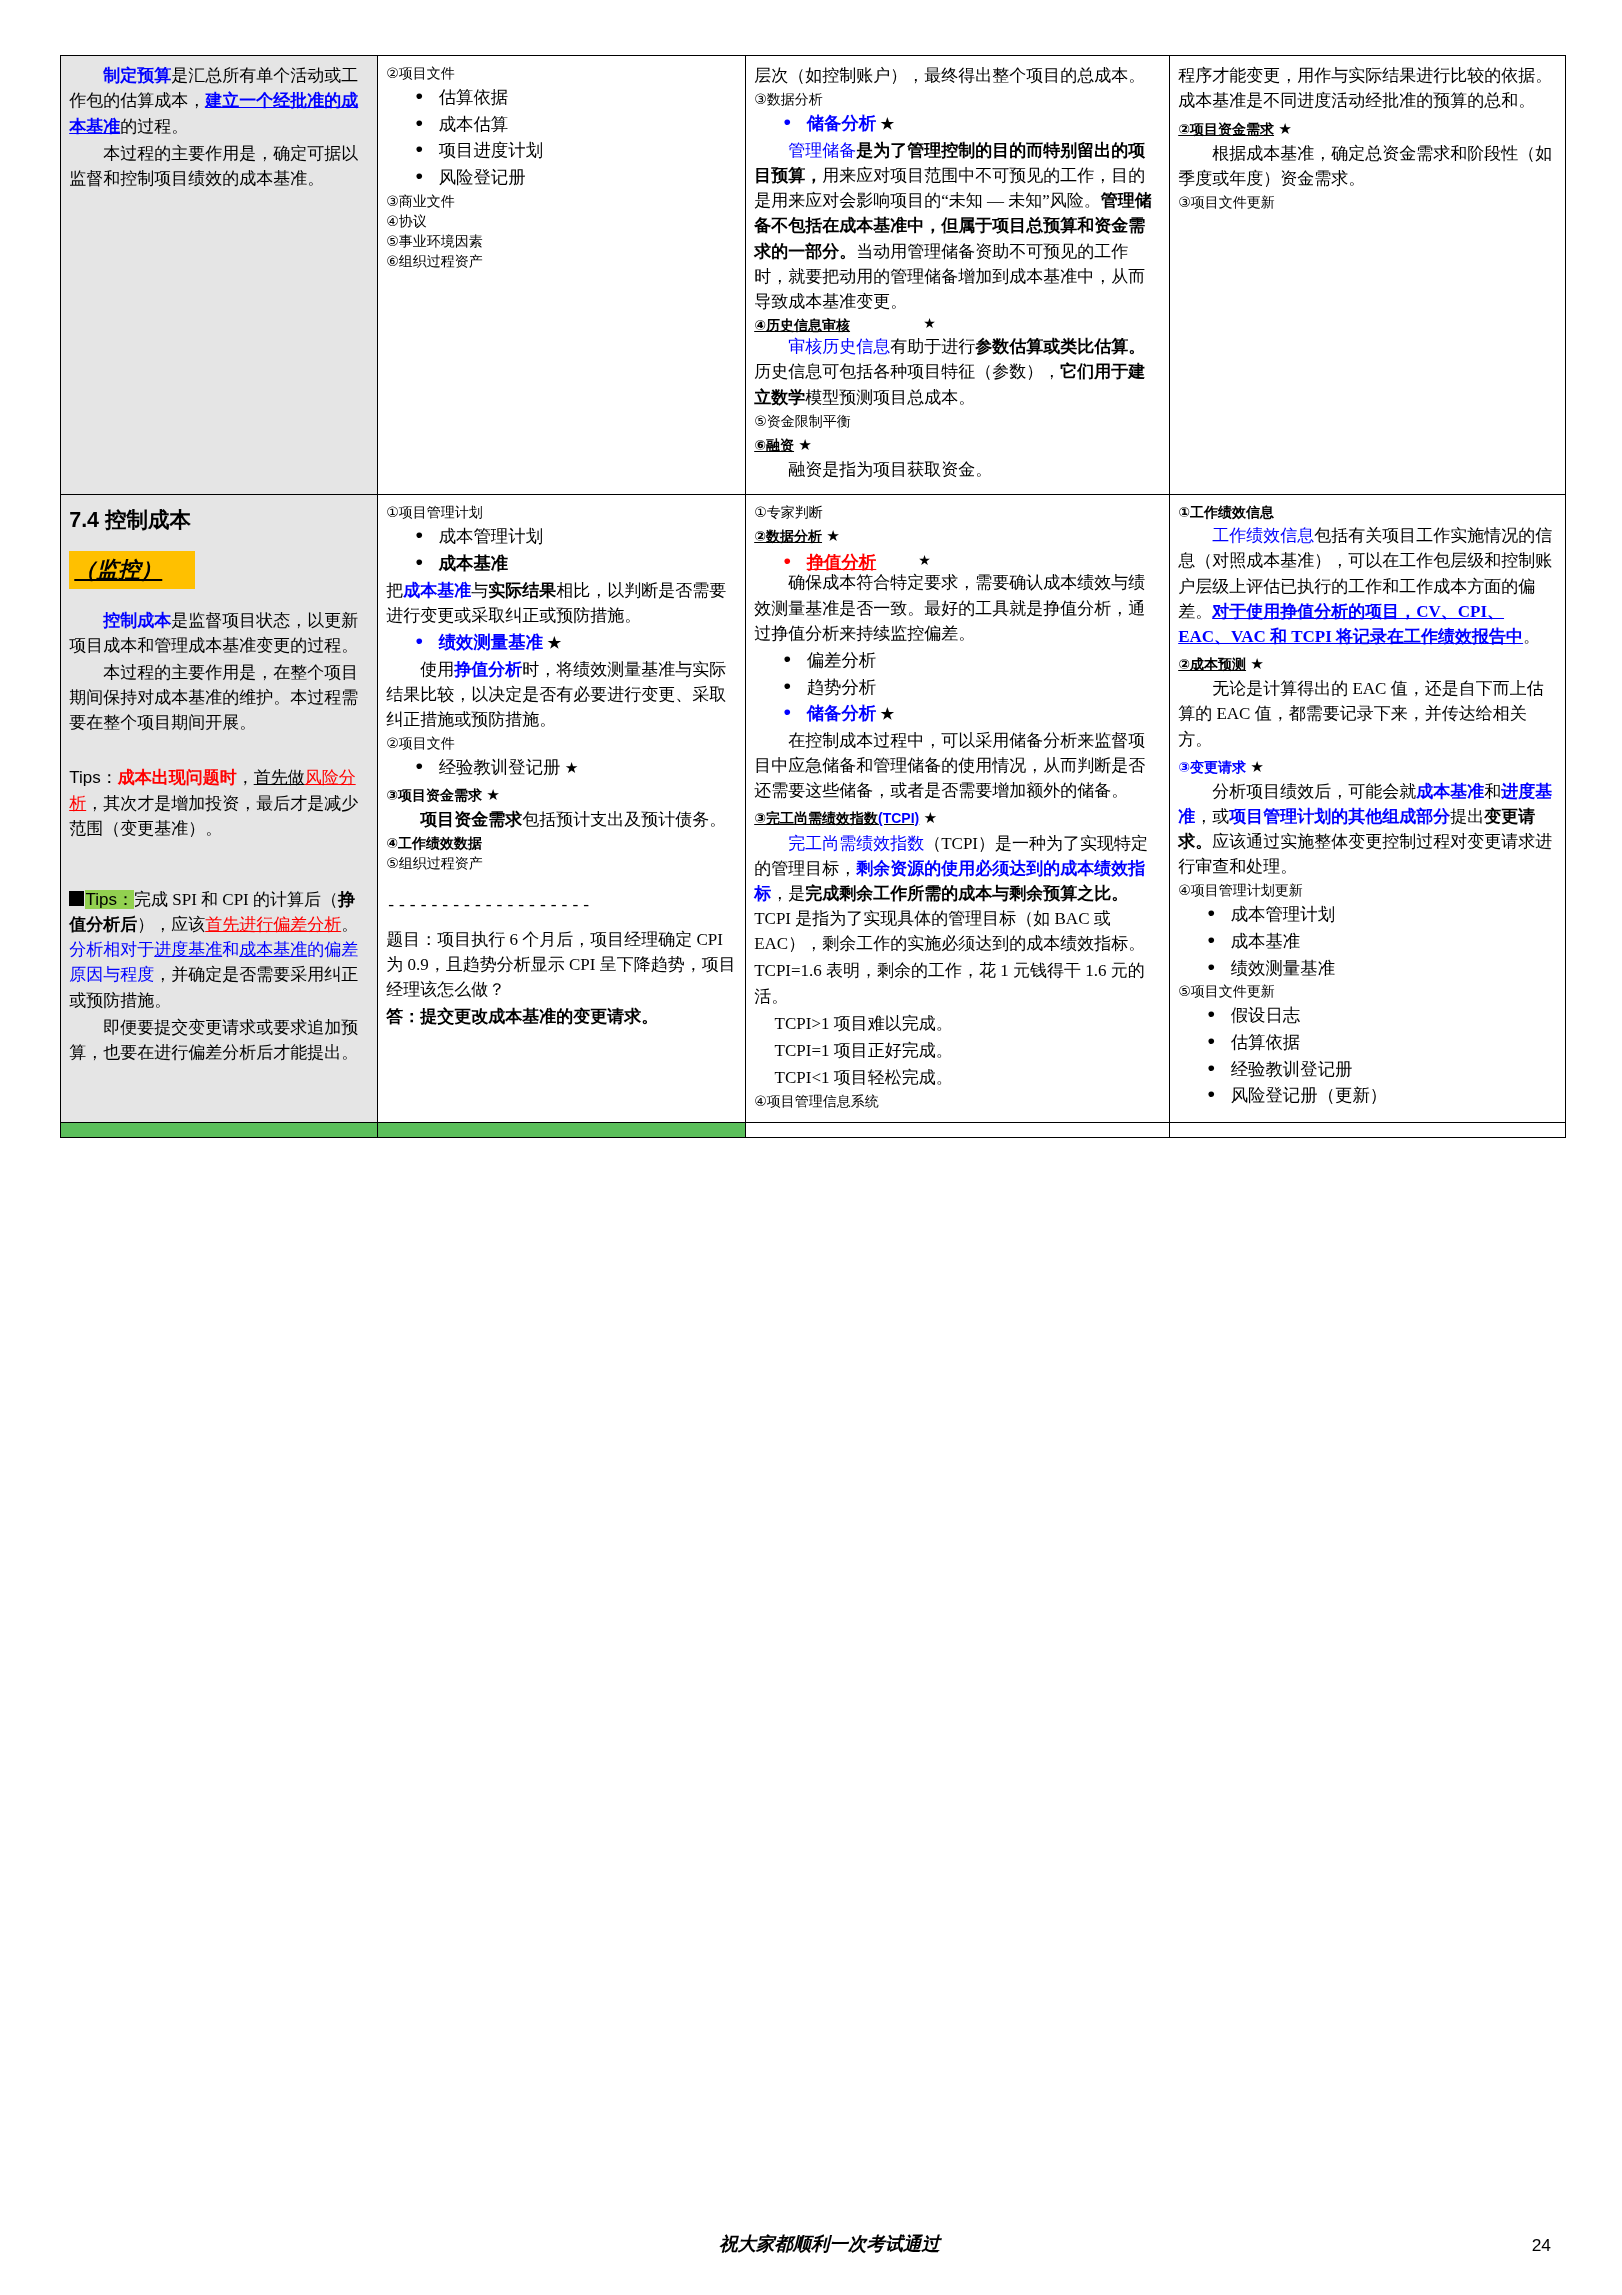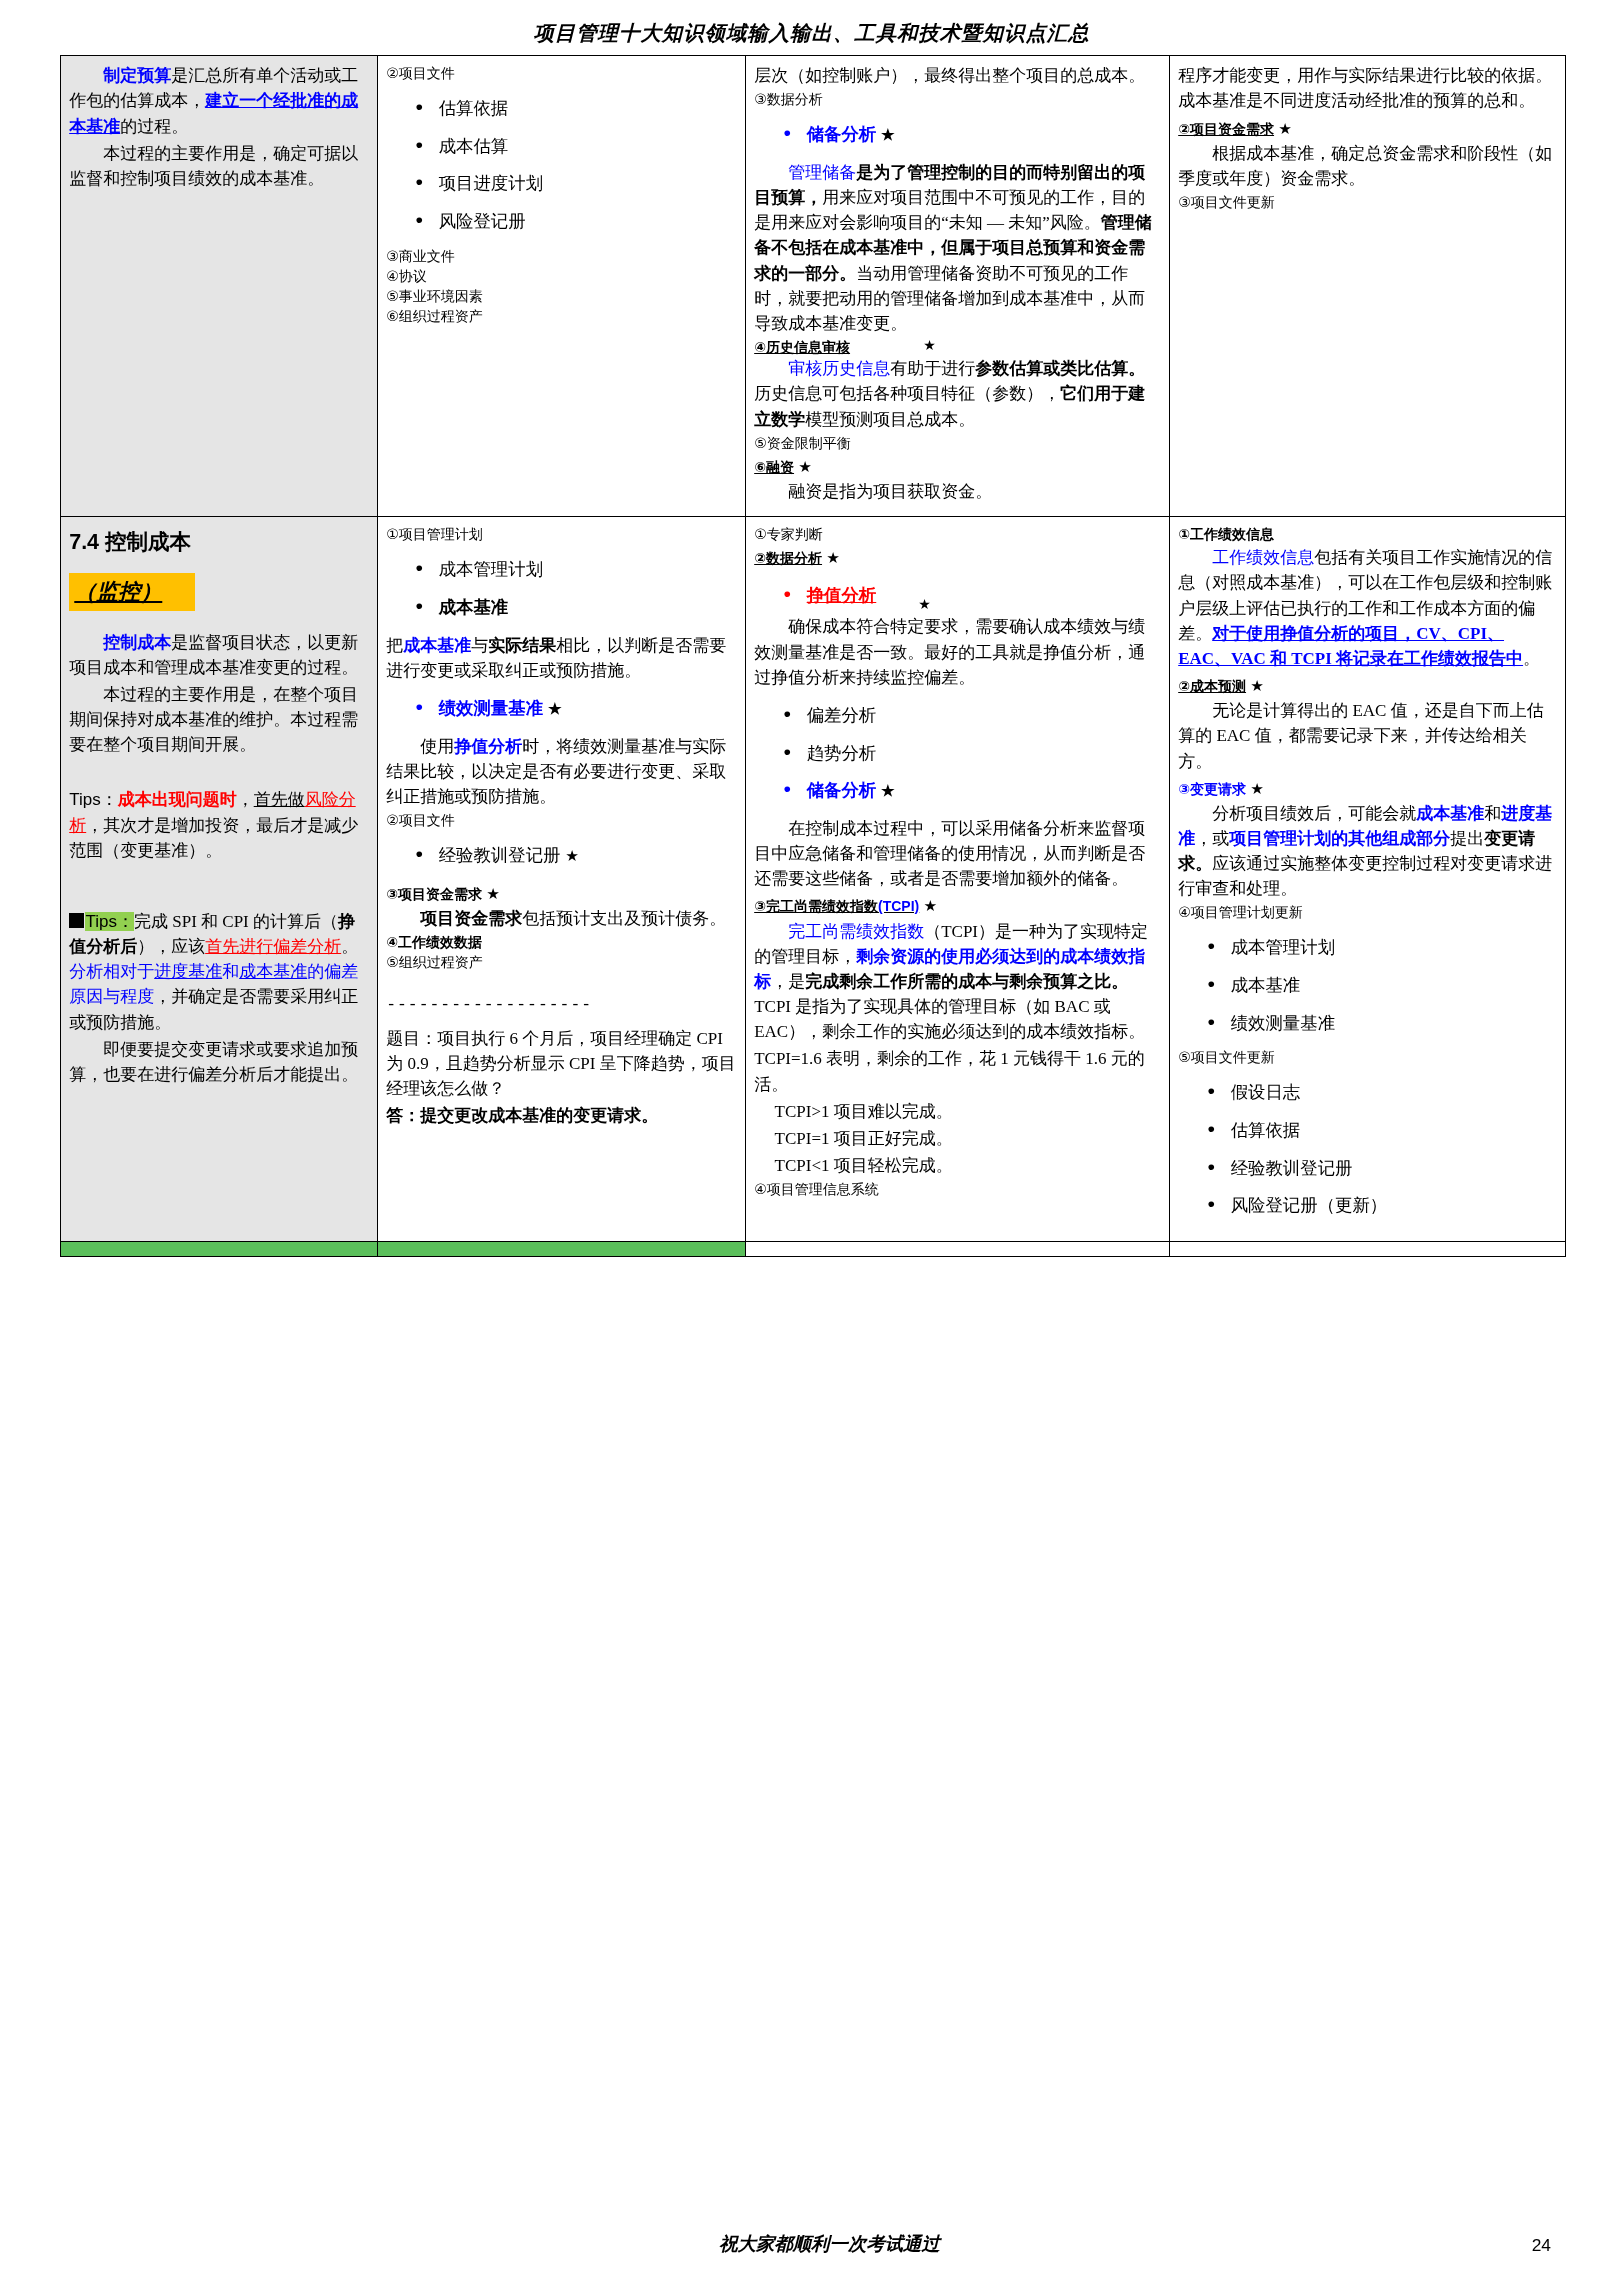--- a/index.html
+++ b/index.html
@@ -97,24 +97,24 @@
   }
   .num-head.b { font-weight: bold; }
   .num-head.u { text-decoration: underline; }
   ul.bul {
     list-style: none;
     margin: 0 0 1px 0;
     padding: 0 0 0 29px;
   }
   ul.bul > li {
     position: relative;
-    font-family: Liberation Sans, sans-serif;
+    font-family: Liberation Serif, serif;
     font-size: 17.4px;
     line-height: 1.42;
-    margin: 13px 0;
+    margin: 2px 0;
     padding-left: 23.5px;
   }
   ul.bul > li::before {
     content: "●";
     position: absolute;
     left: 0; top: 0;
     font-size: 13.3px;
     line-height: 1.7;
   }
   li.b { font-weight: bold; }
@@ -166,21 +166,20 @@
   }
   .spacer-sm { height: 13.3px; }
   .spacer-md { height: 28px; }
   .spacer-lg { height: 44px; }
 </style>
 </head>
 <body>
 
 <div class="page">
 
-  <div class="doc-header">项目管理十大知识领域输入输出、工具和技术暨知识点汇总</div>
 
   <table class="main">
     <colgroup>
       <col class="c1">
         <col class="c2">
         <col class="c3">
         <col class="c4">
     </colgroup>
     <tbody>
 

